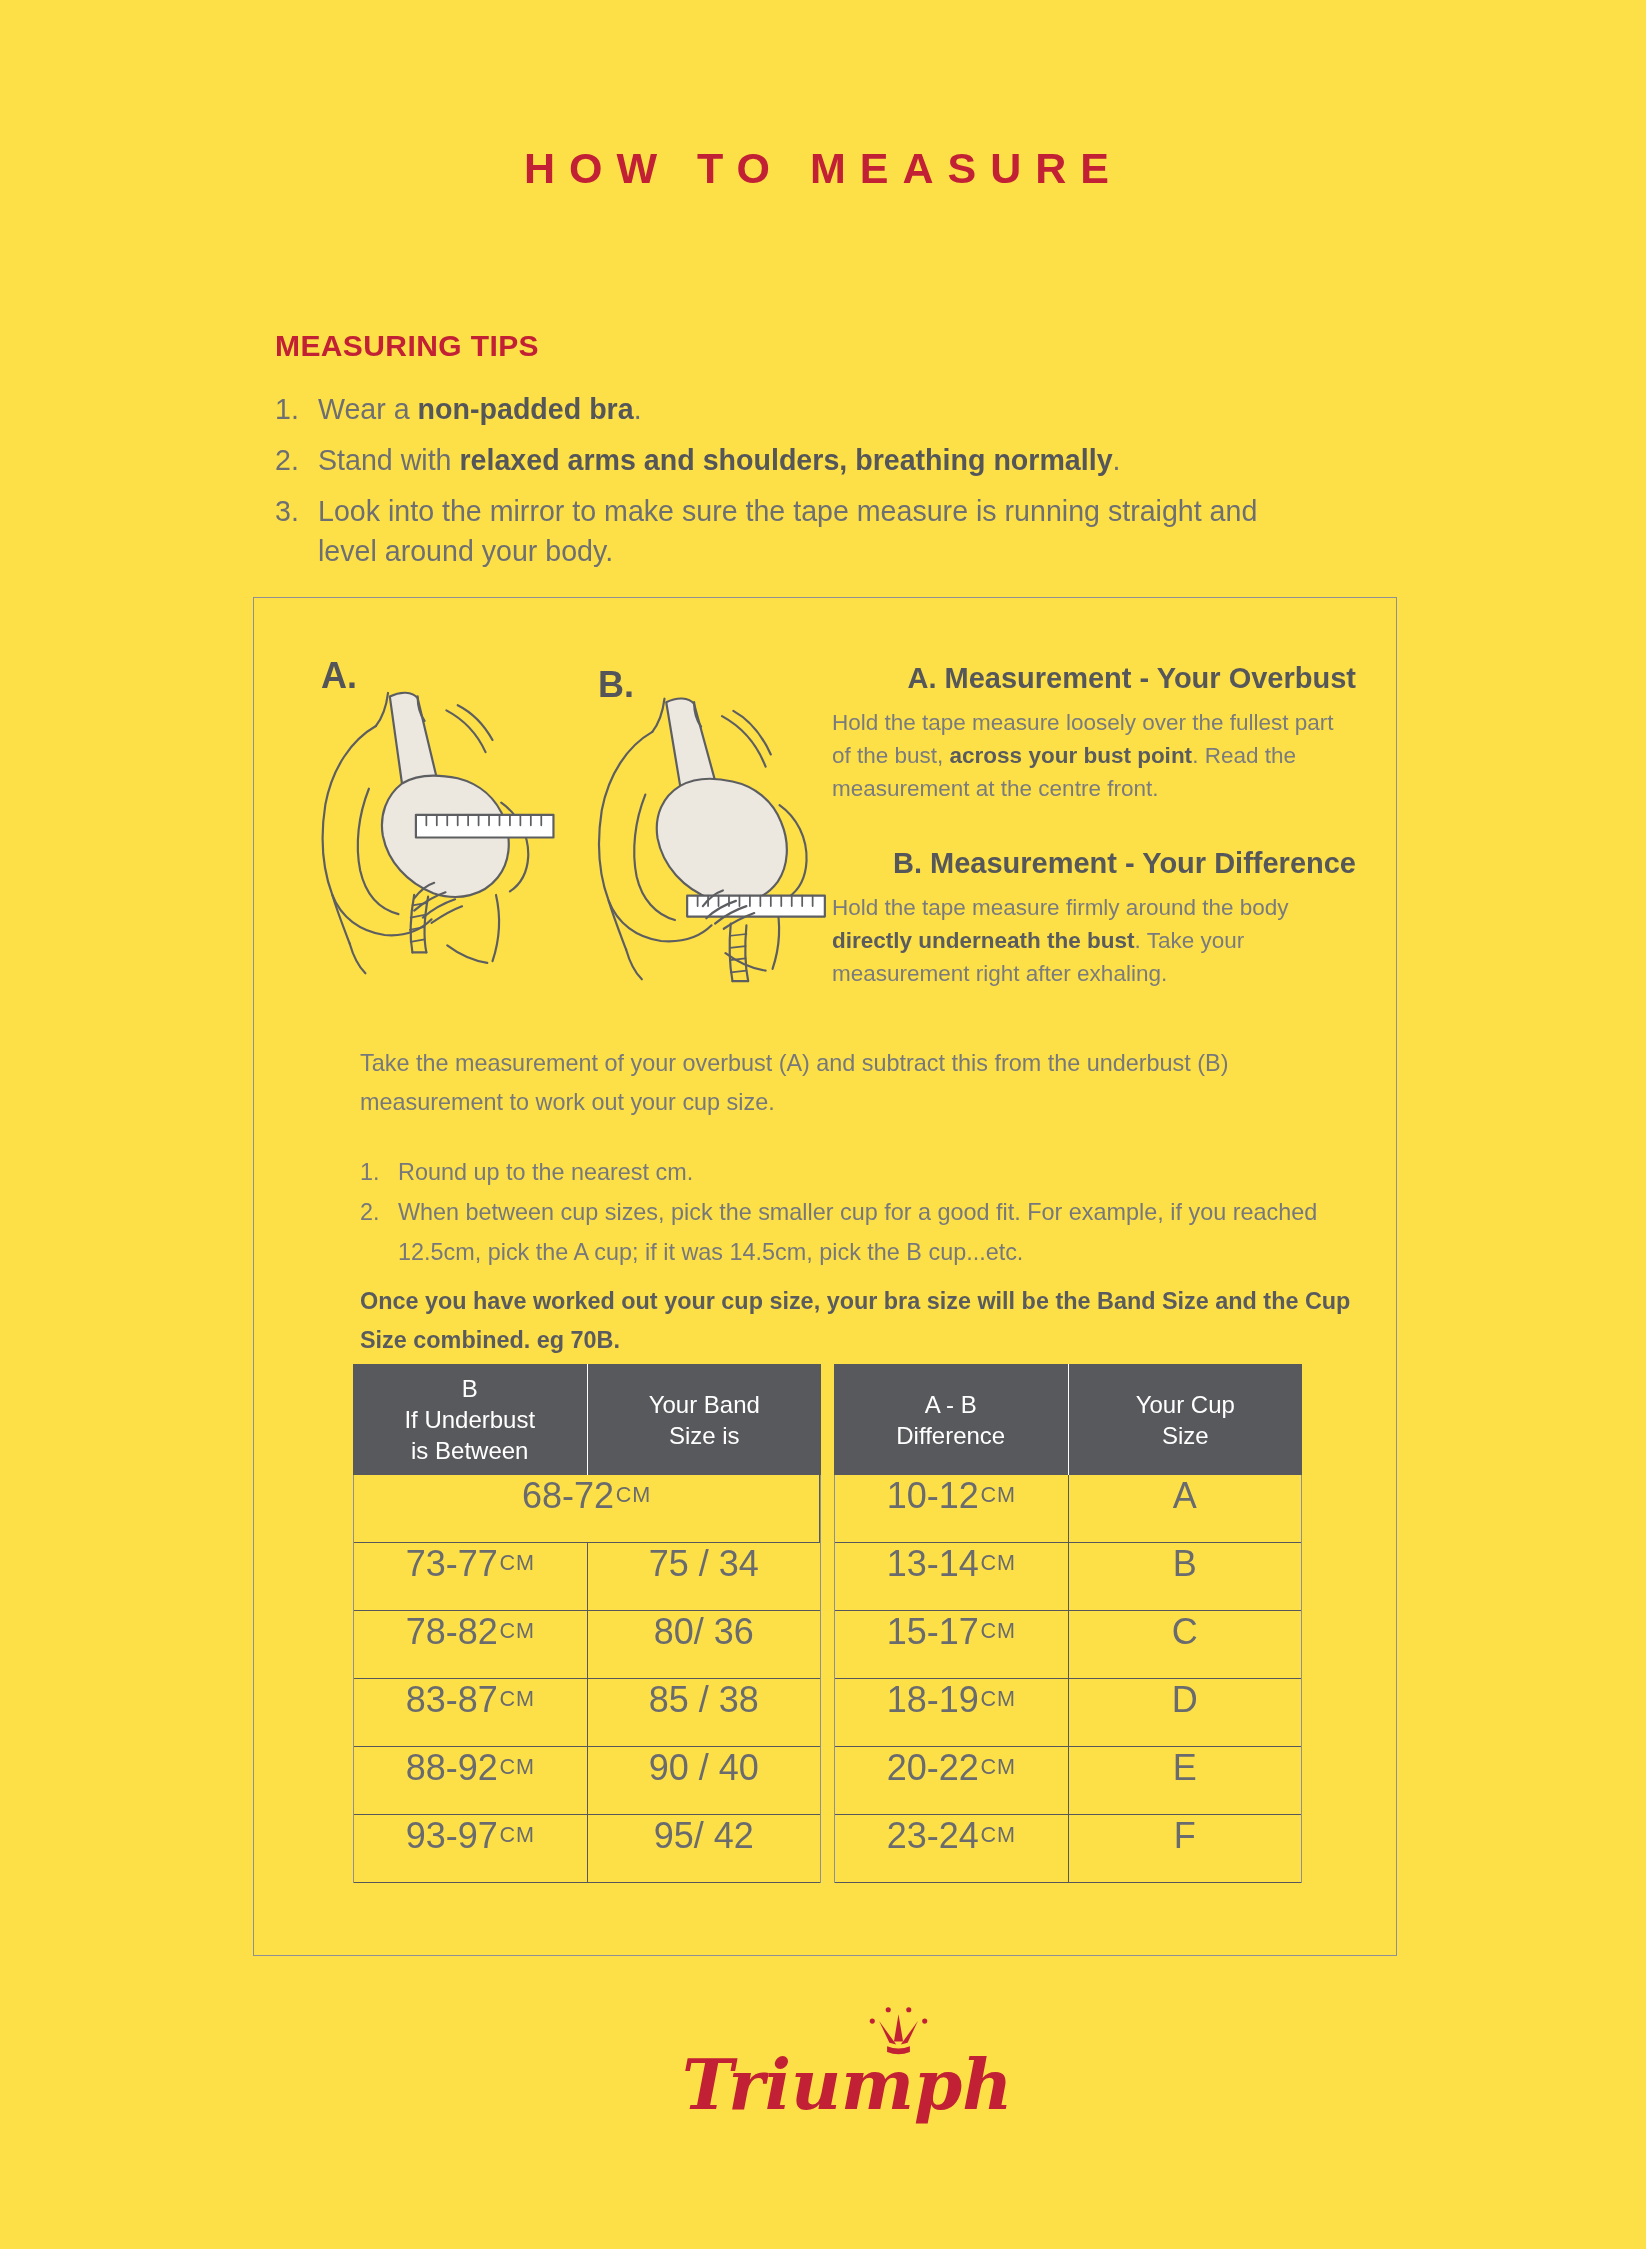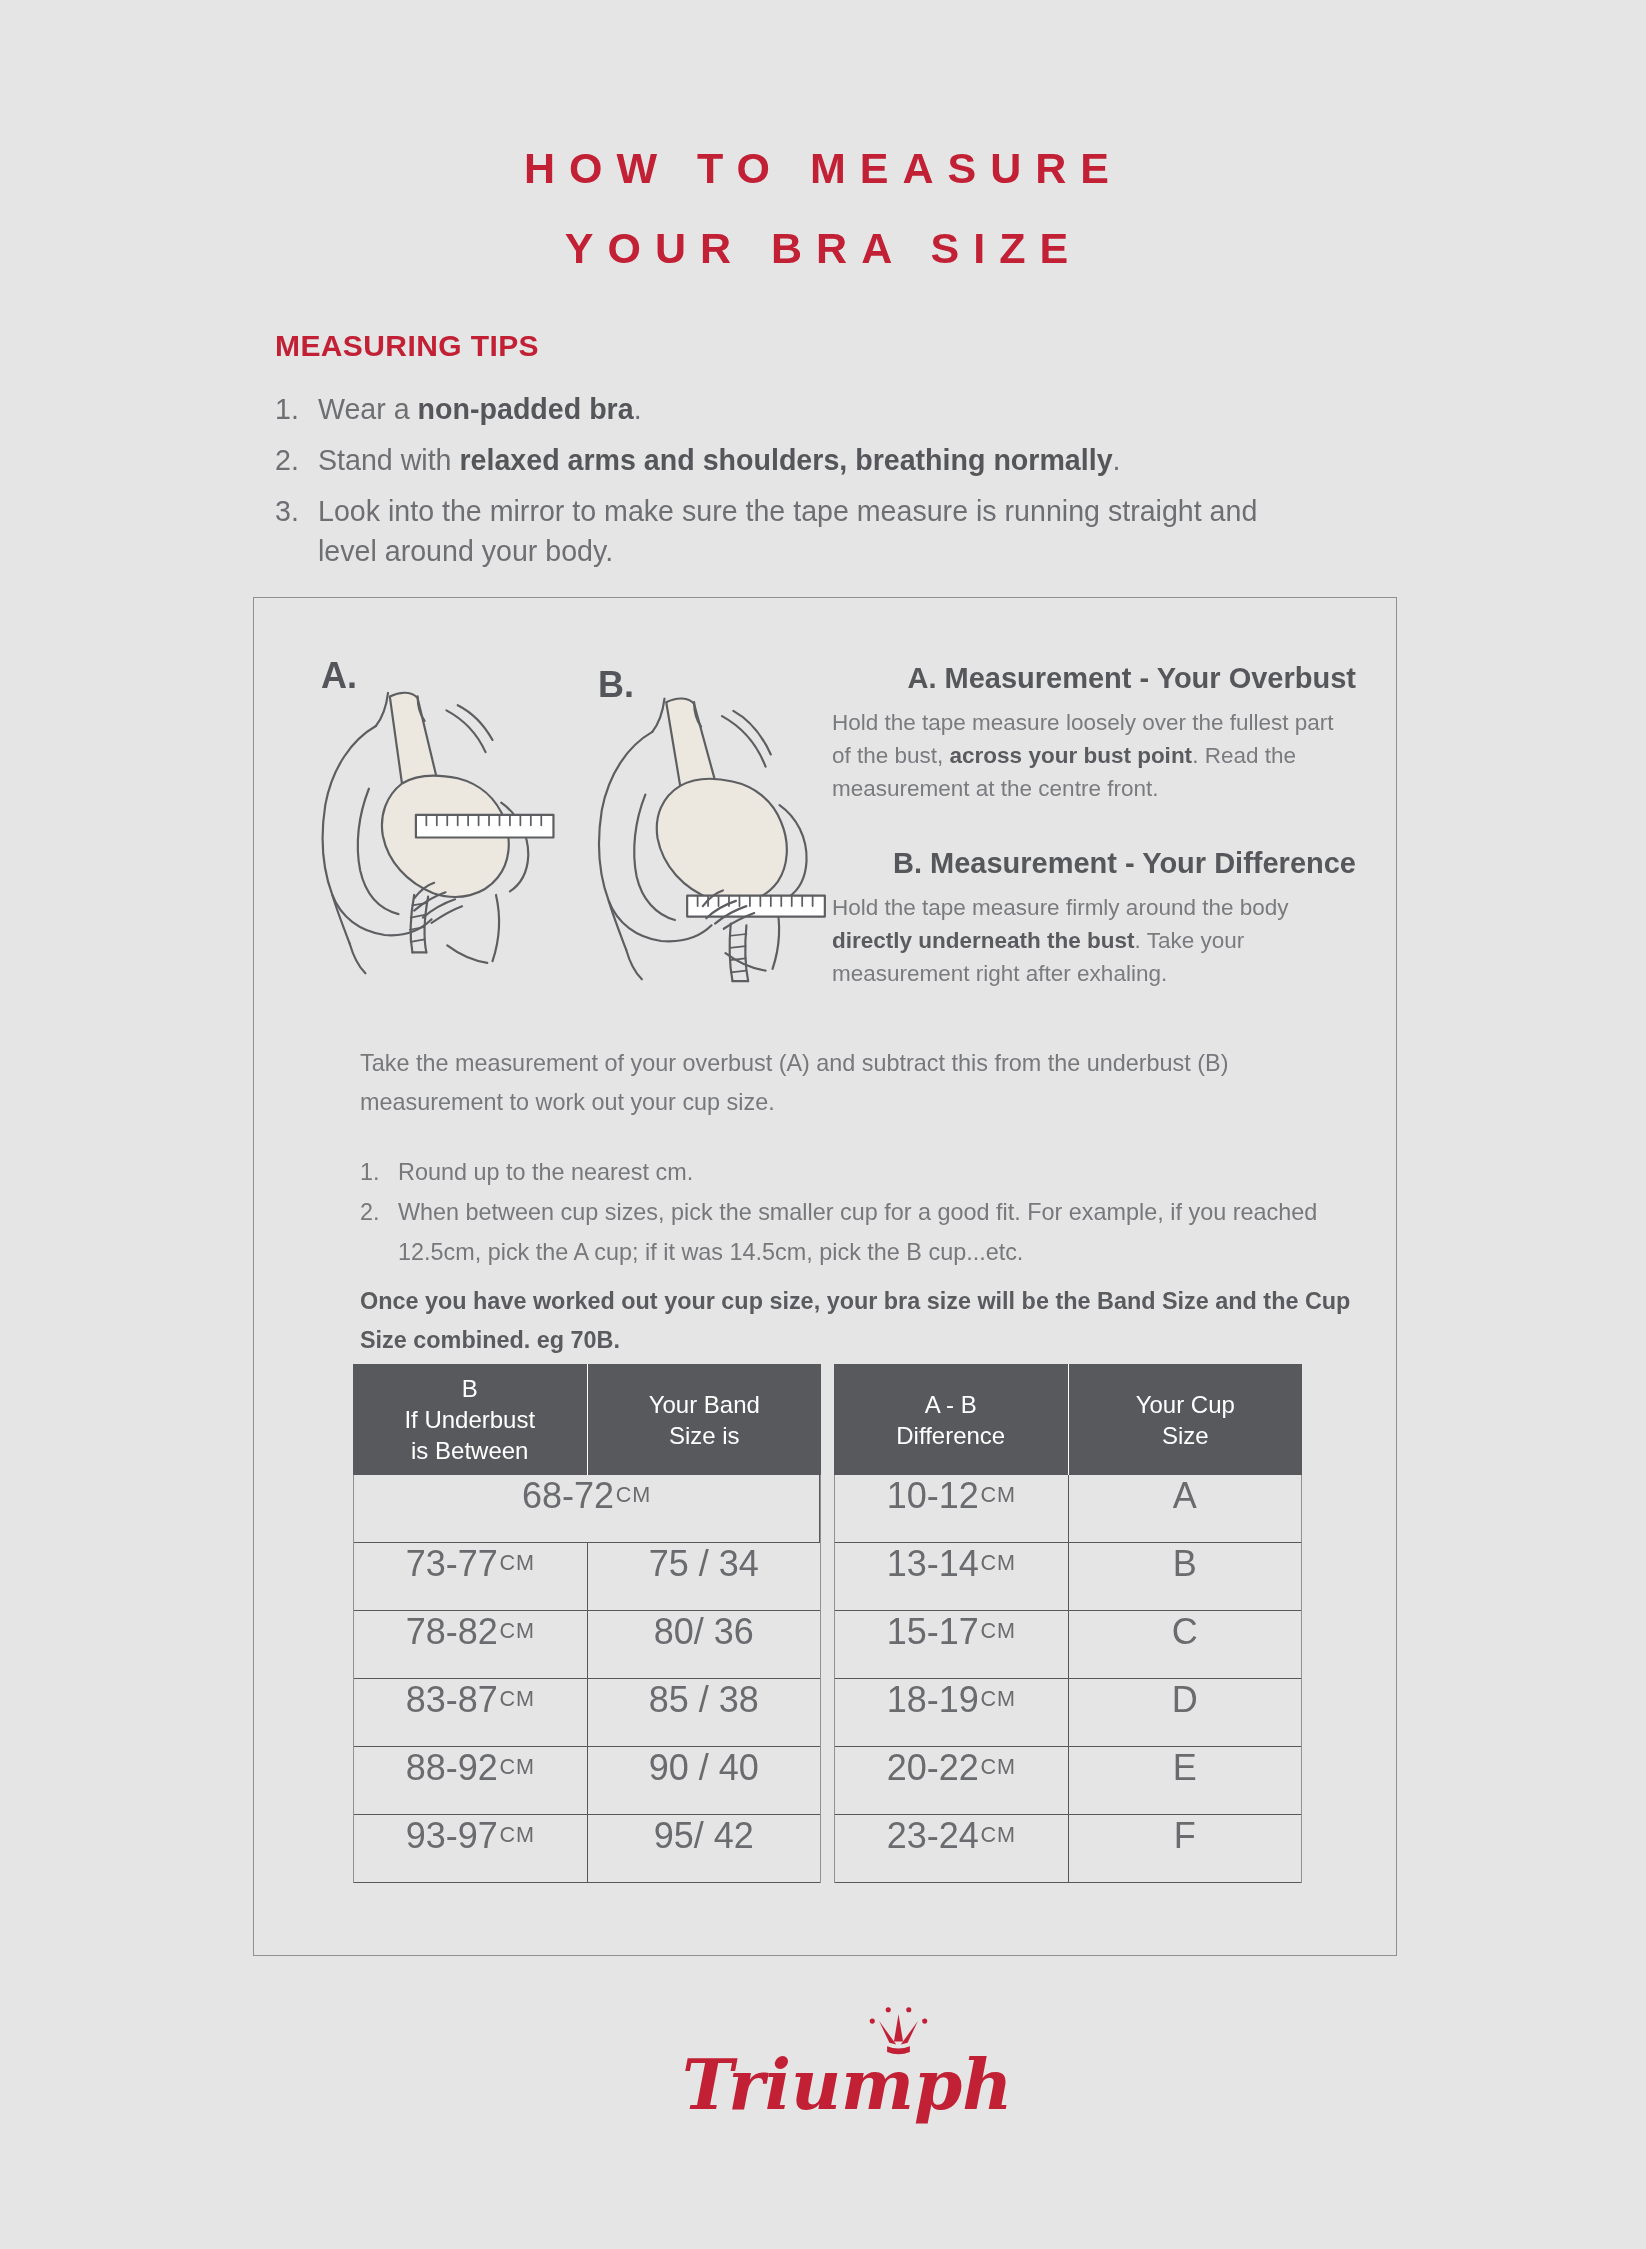--- a/index.html
+++ b/index.html
@@ -1,16 +1,16 @@
 <!DOCTYPE html>
 <html style="font-size:14px"><head>
 <meta charset="utf-8">
 <style>
   html,body{margin:0;padding:0;background:#ffffff;}
-  .page{position:relative;width:1647px;height:2250px;background:#e5e5e5;
+  .page{position:relative;width:1647px;height:2250px;background:#fde047;
         font-family:"Liberation Sans",sans-serif;overflow:hidden;}
 
   
   .title{position:absolute;top:128px;left:0;width:100%;text-align:center;
          color:#c22035;font-weight:bold;font-size:43px;letter-spacing:14px;line-height:80px;}
 
   
   .tips{position:absolute;left:275px;top:329px;width:1099px;}
   .tips-heading{font-size:30px;font-weight:bold;color:#c22035;letter-spacing:0.4px;margin:0 0 26px 0;}
   .tip-item{display:flex;font-size:28.6px;line-height:40px;color:#6e6f73;margin-bottom:11.2px;max-width:1012px;}
@@ -70,21 +70,20 @@
   .bra{fill:#ece7df;}
   .tape{fill:#ffffff;}
 </style>
 </head>
 <body>
 
 <div class="page">
 
   <div class="title">
     <div>HOW TO MEASURE</div>
-    <div>YOUR BRA SIZE</div>
   </div>
 
   <div class="tips">
     <h2 class="tips-heading">MEASURING TIPS</h2>
 
     <div class="tip-item">
       <span class="tip-num">1.</span>
       <span class="tip-text"><span>Wear a </span><b>non-padded bra</b><span>.</span></span>
     </div>
     <div class="tip-item">

